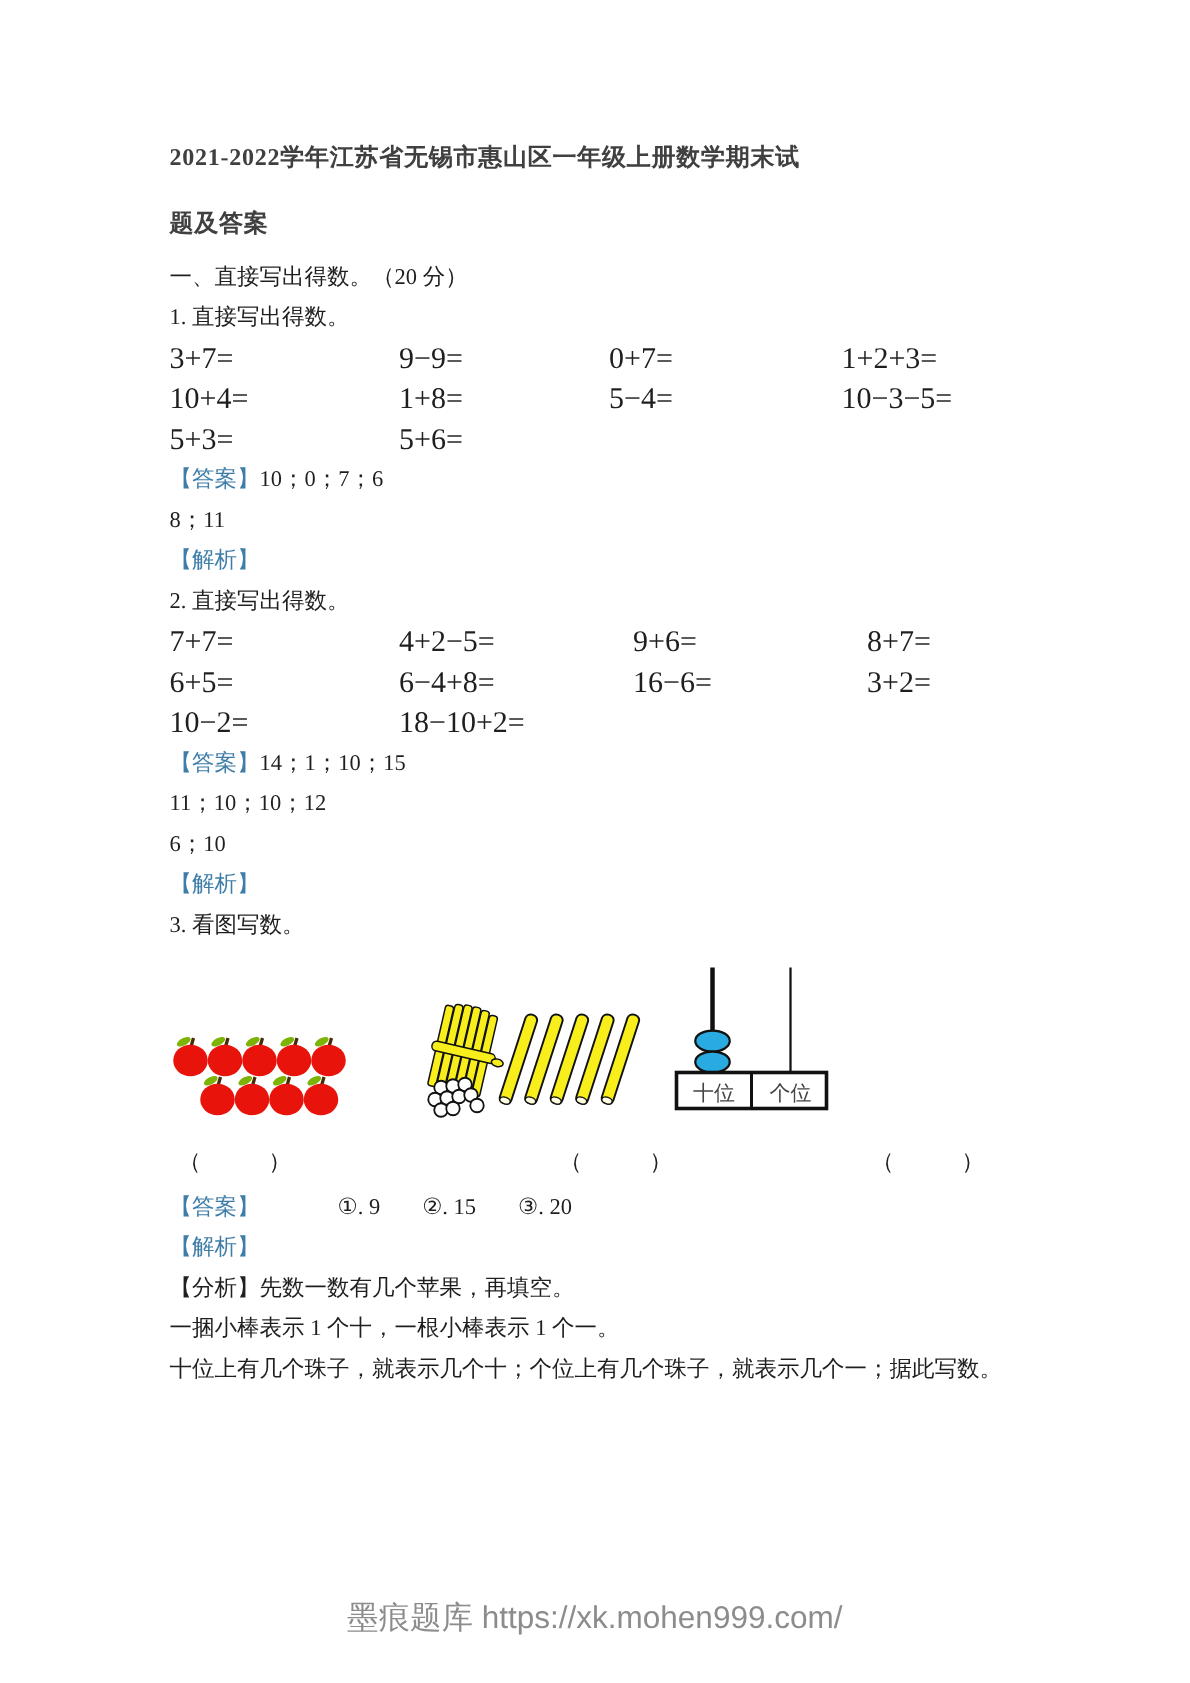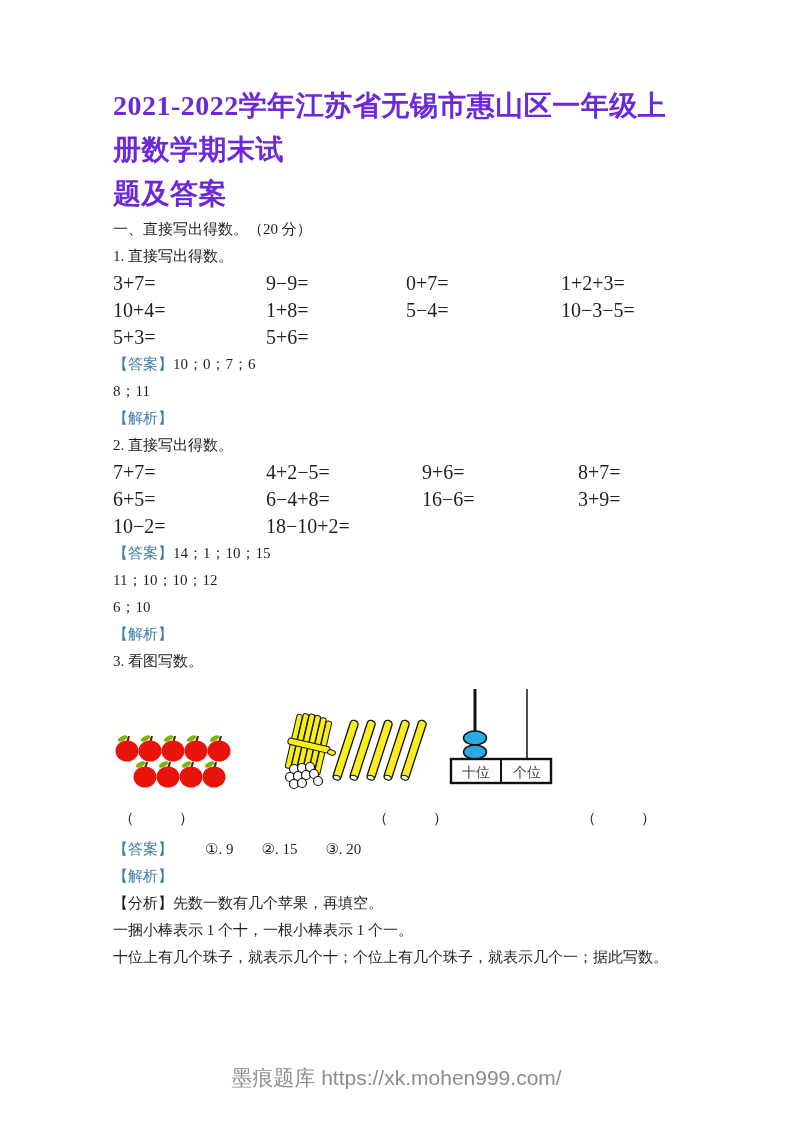--- a/index.html
+++ b/index.html
@@ -6,34 +6,34 @@
   .page{
     position:relative;
     width:793px;height:1122px;
     box-sizing:border-box;
     background:#ffffff;
     padding:84px 110px 0 113px;
     font-family:"Liberation Serif","DejaVu Serif",serif;
     color:#1f1f1f;
     overflow:hidden;
   }
-  .title{font-size:28px;font-weight:bold;line-height:44px;letter-spacing:0.5px;color:#6d28d9;}
+  .title{font-size:16px;font-weight:bold;line-height:44px;letter-spacing:0.5px;color:#404040;}
   .line{margin:0;line-height:27px;font-size:15px;}
   .blue{color:#3E7DA8;}
   .eq-grid{display:grid;grid-template-columns:153px 140px 155px 1fr;font-size:20px;line-height:27px;}
   .eq-grid.g2{grid-template-columns:153px 156px 156px 1fr;}
   .figures{position:relative;height:122px;margin-top:8px;}
   .fig-apples{position:absolute;left:2px;top:52px;}
   .fig-sticks{position:absolute;left:160px;top:24px;}
   .fig-counter{position:absolute;left:336px;top:2px;}
   .blanks{position:relative;height:27px;margin-top:4px;font-size:15px;}
   .blank{position:absolute;top:0;white-space:pre;}
   .blank.b1{left:6px;} .blank.b2{left:260px;} .blank.b3{left:468px;}
   .ans3 .a3{margin-left:28px;}
-  .ans3 .a3.first{margin-left:32px;}
+  .ans3 .a3.first{margin-left:52px;}
   .footer{
     position:absolute;left:0;right:0;bottom:30px;
     text-align:center;color:#8C8C8C;
     font-family:"Liberation Sans","DejaVu Sans",sans-serif;
     font-size:21px;
   }
   svg text{font-family:"Liberation Serif","DejaVu Serif",serif;}
 </style>
 </head>
 <body>
@@ -68,21 +68,21 @@
 
   <p class="line">2. 直接写出得数。</p>
   <div class="eq-grid g2">
     <span>7+7=</span>
     <span>4+2−5=</span>
     <span>9+6=</span>
     <span>8+7=</span>
     <span>6+5=</span>
     <span>6−4+8=</span>
     <span>16−6=</span>
-    <span>3+9=</span>
+    <span>3+2=</span>
     <span>10−2=</span>
     <span>18−10+2=</span>
     <span></span>
     <span></span>
   </div>
   <p class="line"><span class="blue">【答案】</span><span>14；1；10；15</span></p>
   <p class="line">11；10；10；12</p>
   <p class="line">6；10</p>
   <p class="line blue">【解析】</p>
 

